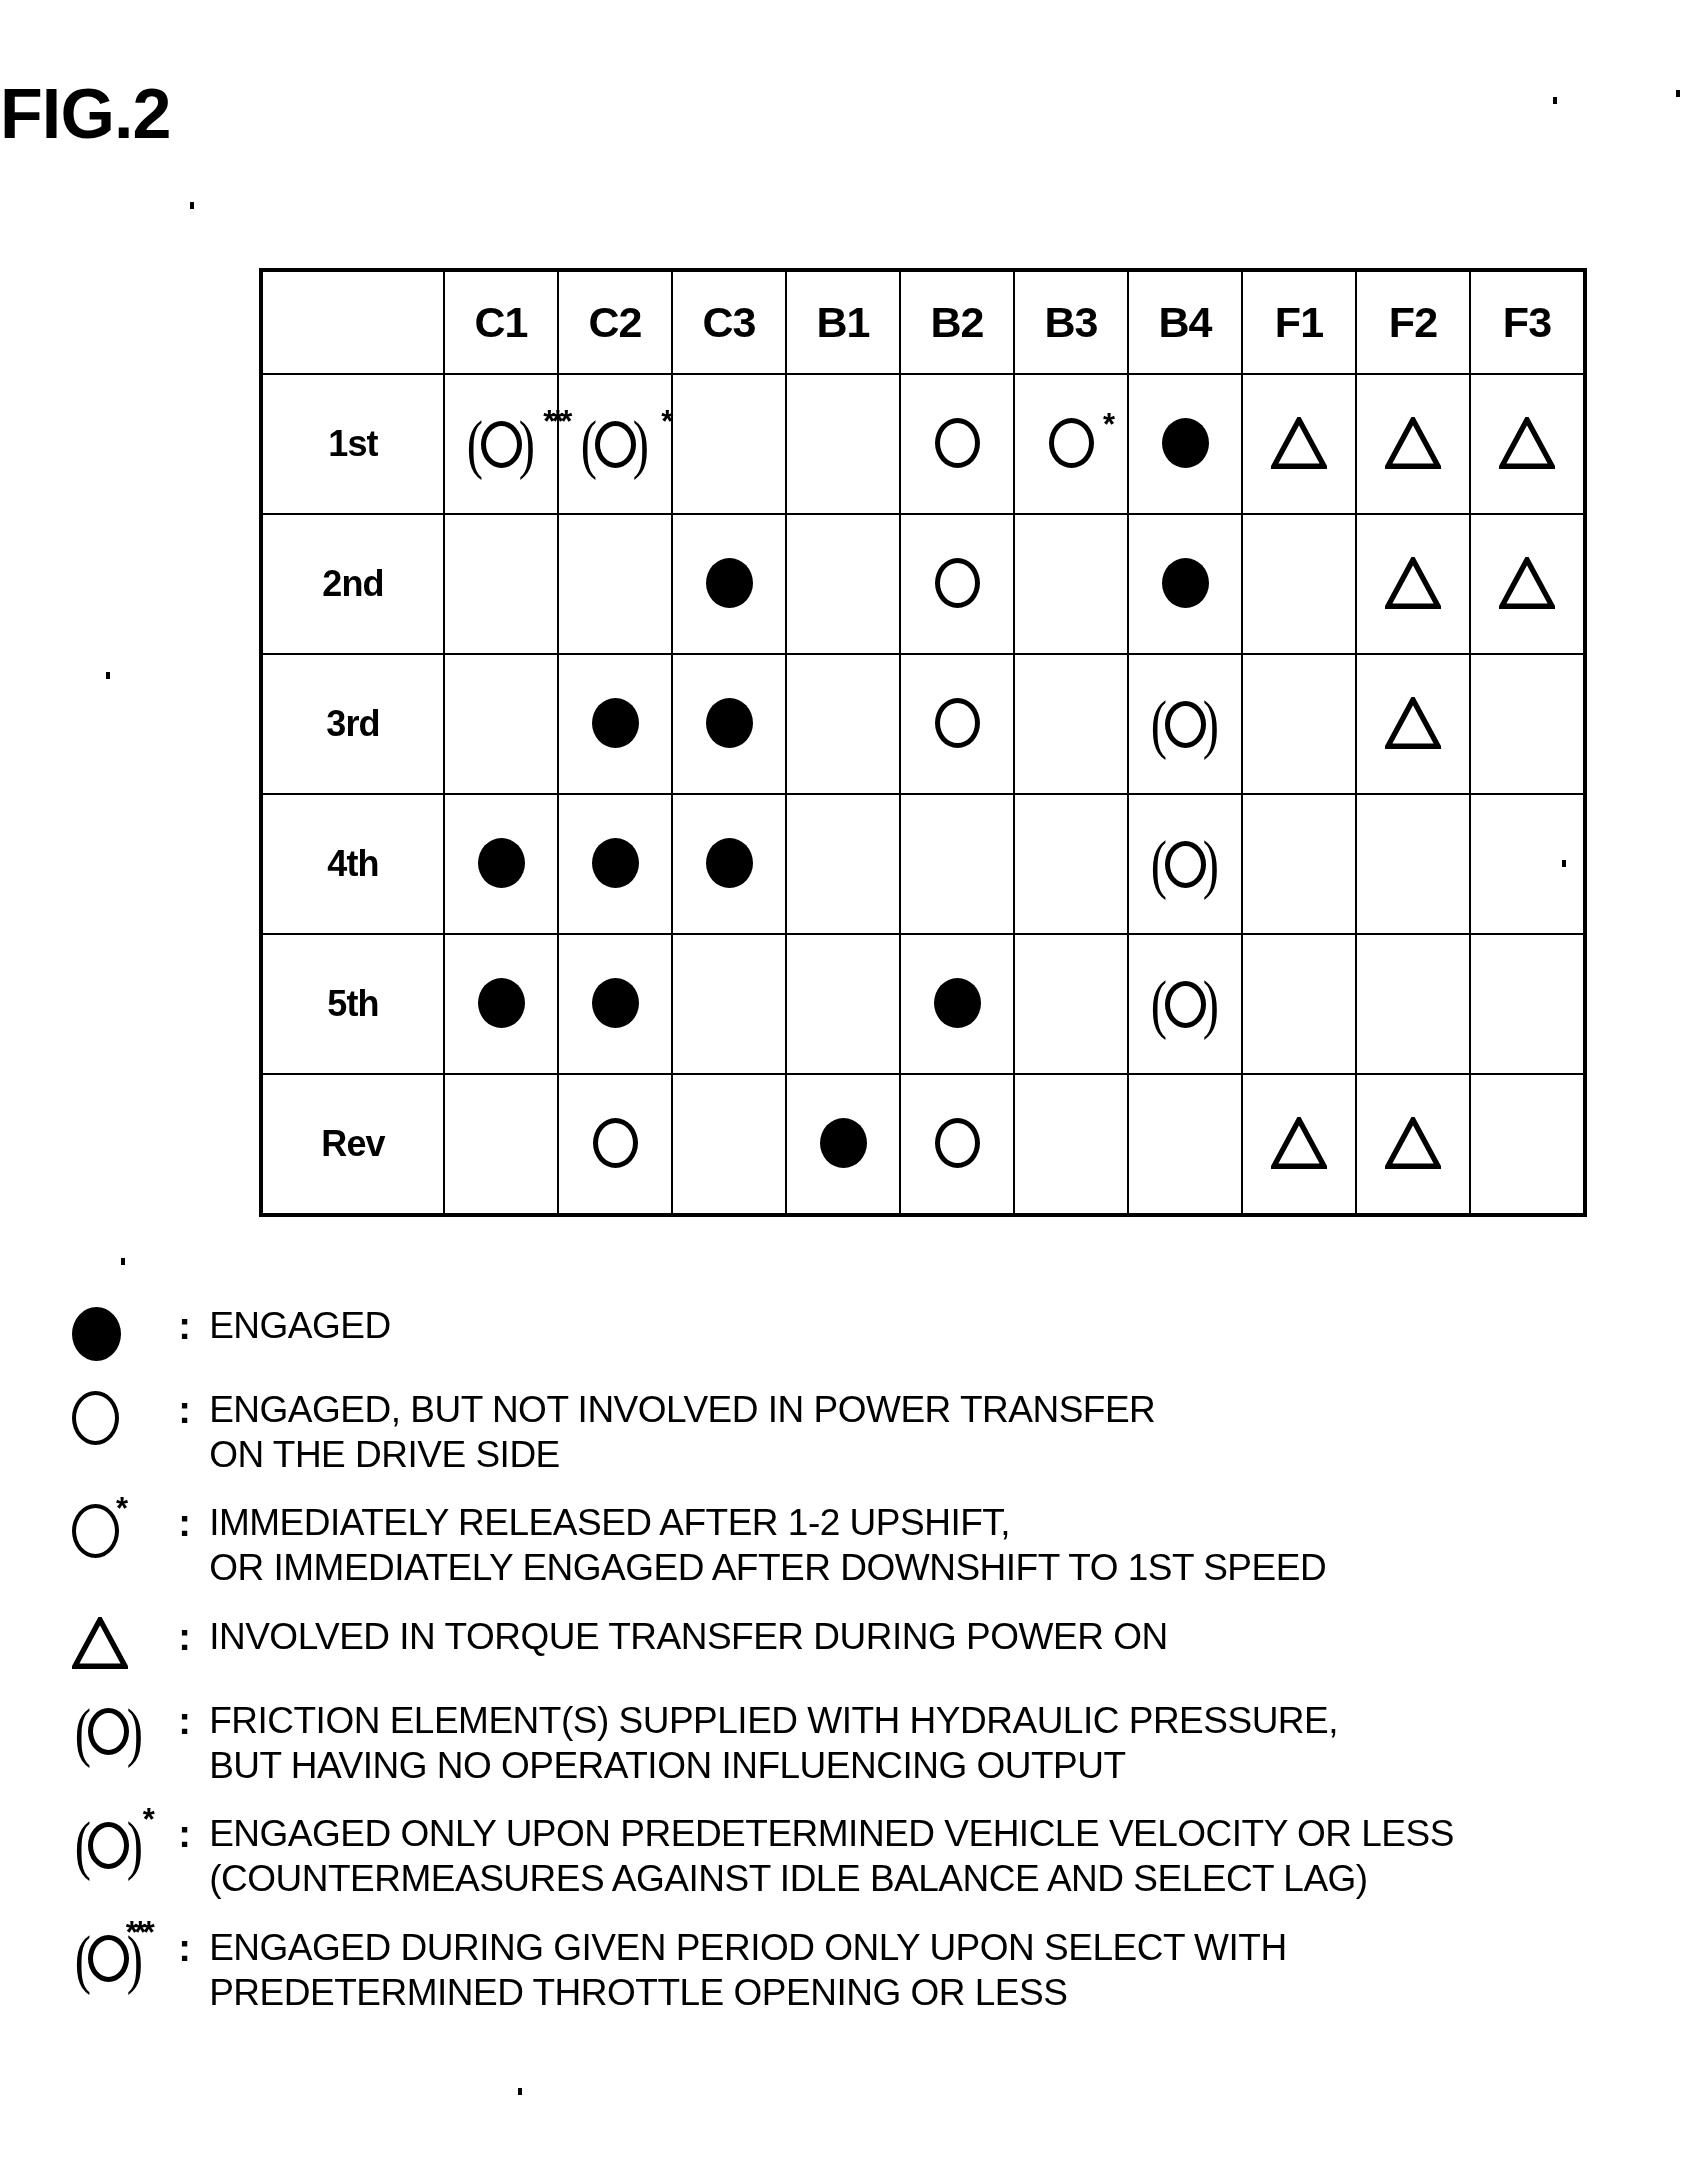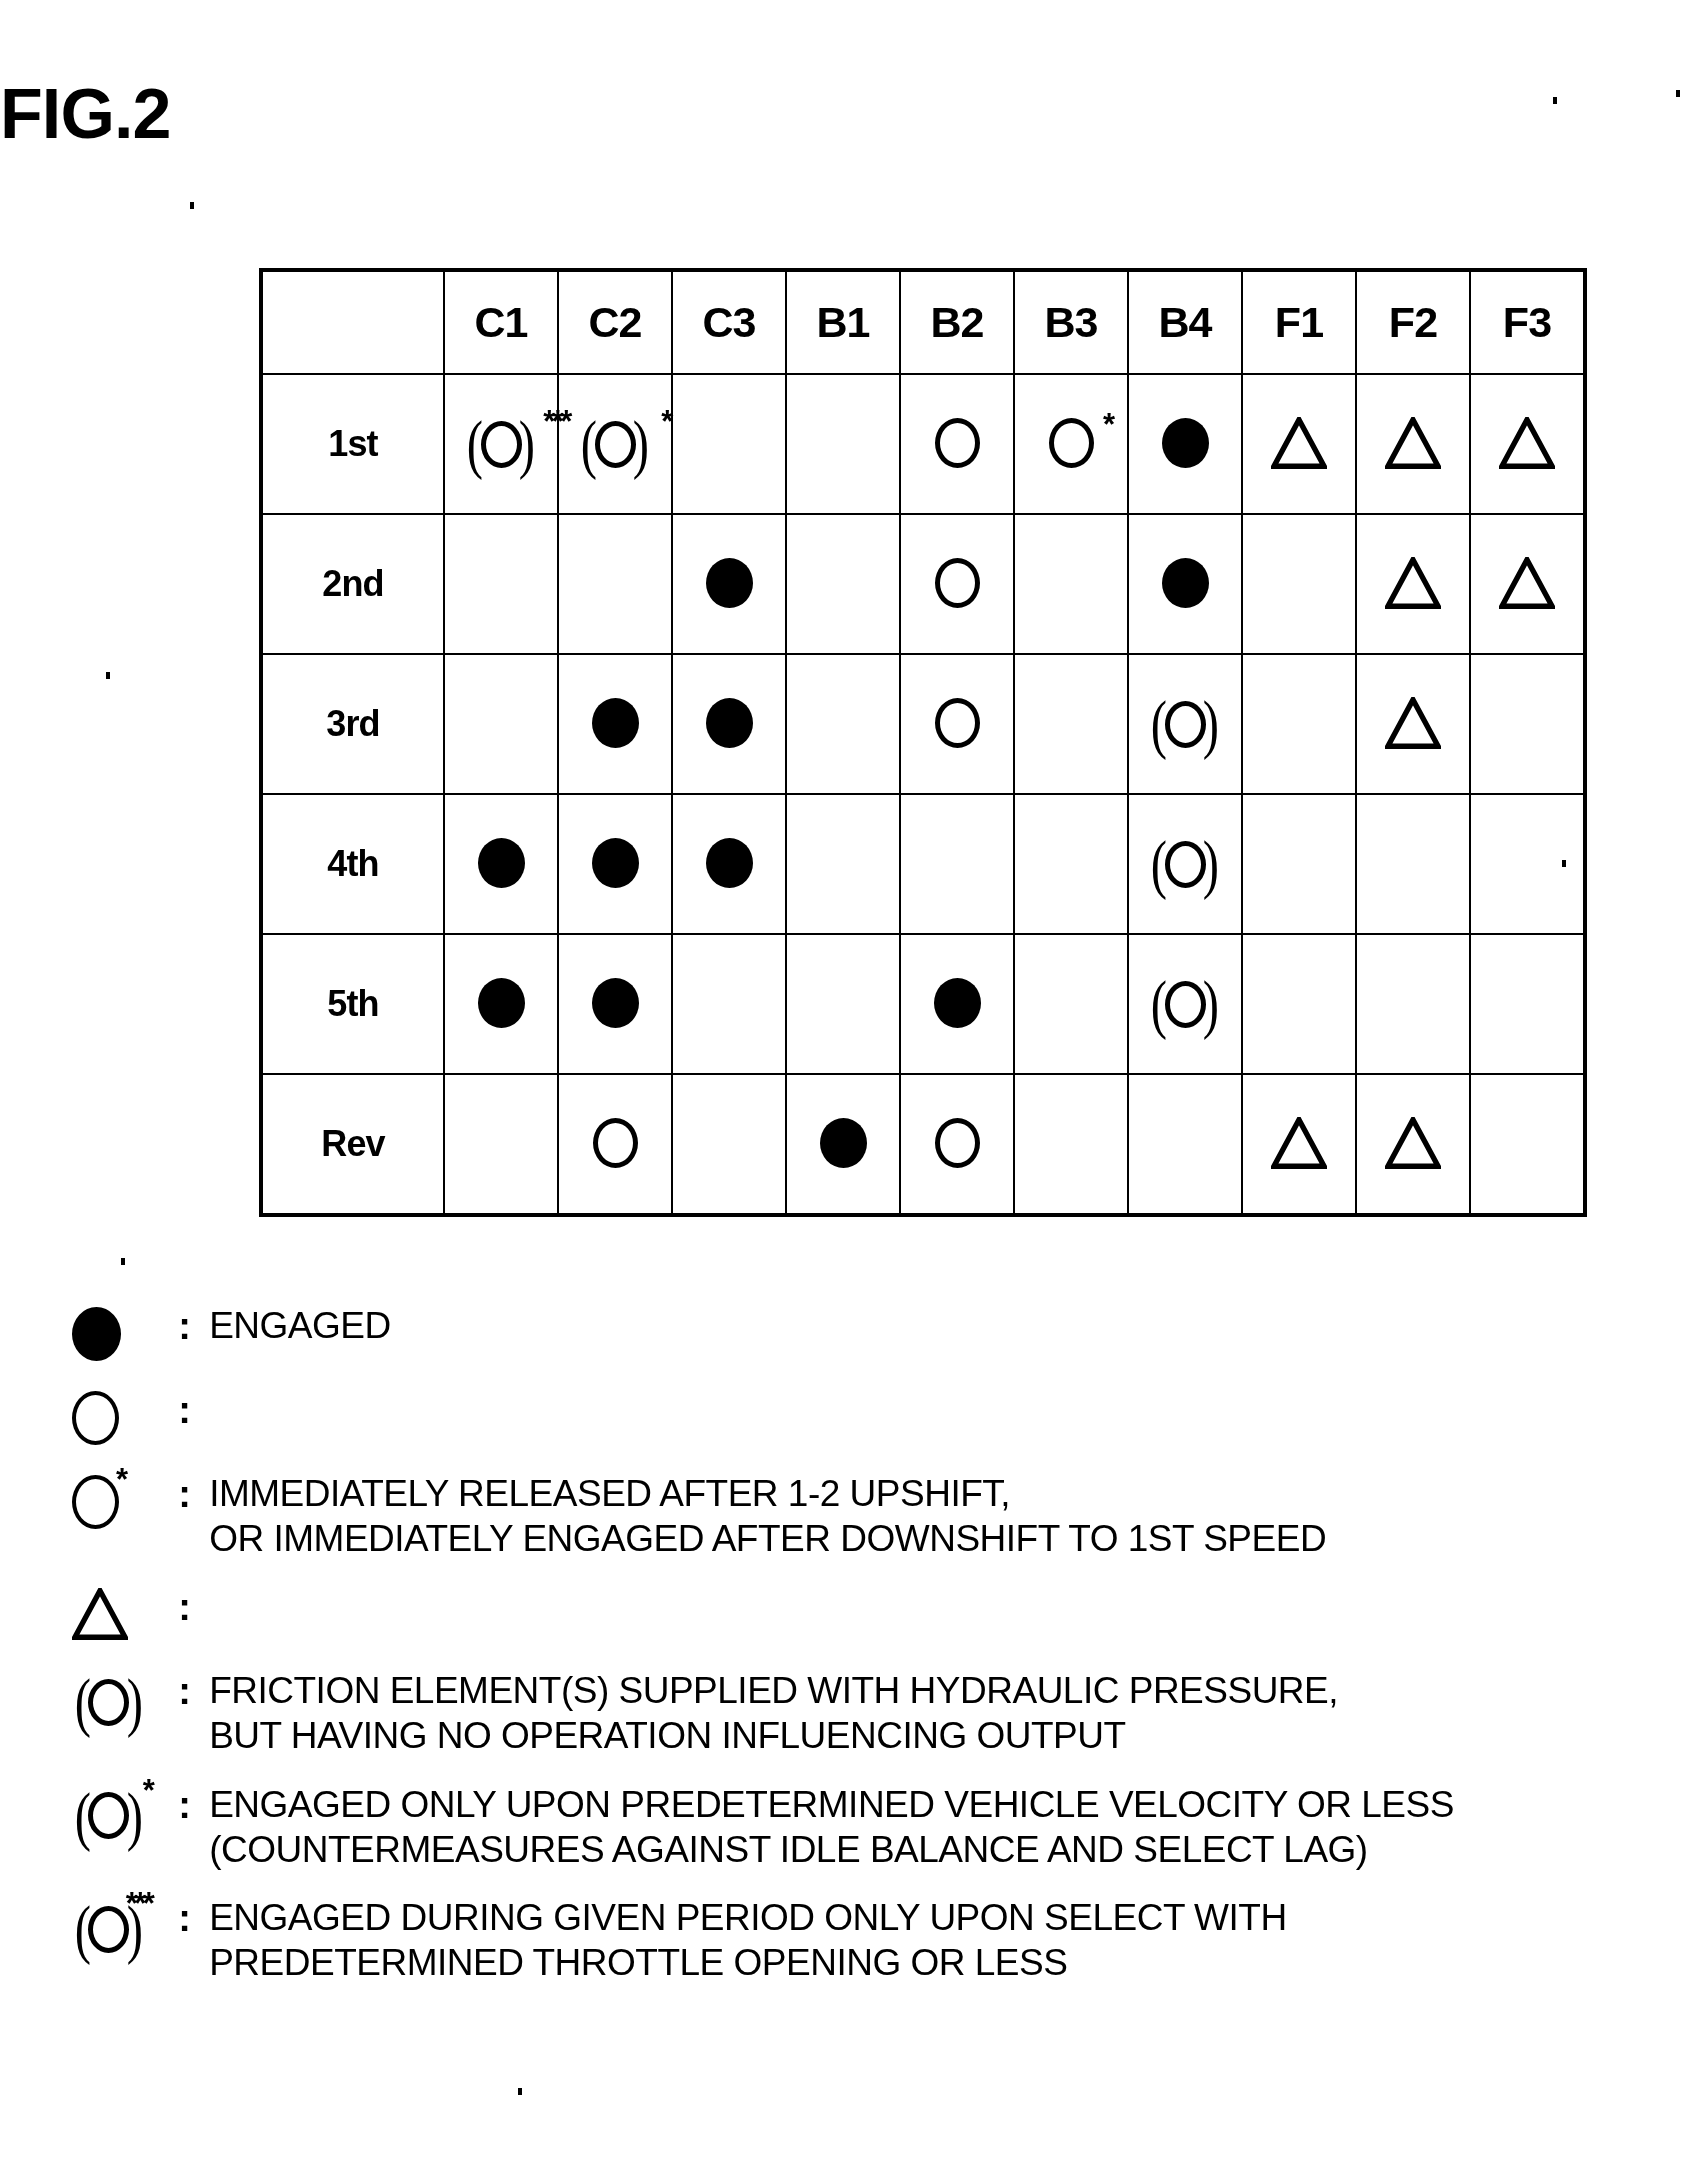--- a/index.html
+++ b/index.html
@@ -354,36 +354,39 @@
         <span class="wrap"><span class="sym sym-filled"></span></span>
       </div>
       <div class="legend-colon">:</div>
       <div class="legend-text">ENGAGED</div>
     </div>
     <div class="legend-row">
       <div class="legend-sym">
         <span class="wrap"><span class="sym sym-open"></span></span>
       </div>
       <div class="legend-colon">:</div>
+      <div class="legend-text">ENGAGED, BUT NOT INVOLVED IN POWER TRANSFER
+ON THE DRIVE SIDE</div>
     </div>
     <div class="legend-row">
       <div class="legend-sym">
         <span class="wrap"><span class="sym sym-open"></span><span class="stars">*</span></span>
       </div>
       <div class="legend-colon">:</div>
       <div class="legend-text">IMMEDIATELY RELEASED AFTER 1-2 UPSHIFT,
 OR IMMEDIATELY ENGAGED AFTER DOWNSHIFT TO 1ST SPEED</div>
     </div>
     <div class="legend-row">
       <div class="legend-sym">
         <span class="wrap"><span class="sym sym-tri"><svg viewBox="0 0 62 58" width="56" height="52">
               <polygon points="31,3 59,55 3,55" fill="none" stroke="#000" stroke-width="6" stroke-linejoin="miter"></polygon>
             </svg></span></span>
       </div>
       <div class="legend-colon">:</div>
+      <div class="legend-text">INVOLVED IN TORQUE TRANSFER DURING POWER ON</div>
     </div>
     <div class="legend-row">
       <div class="legend-sym">
         <span class="wrap"><span class="sym sym-paren">
             <span class="pl">(</span>
             <span class="circ"></span>
             <span class="pr">)</span>
           </span></span>
       </div>
       <div class="legend-colon">:</div>

